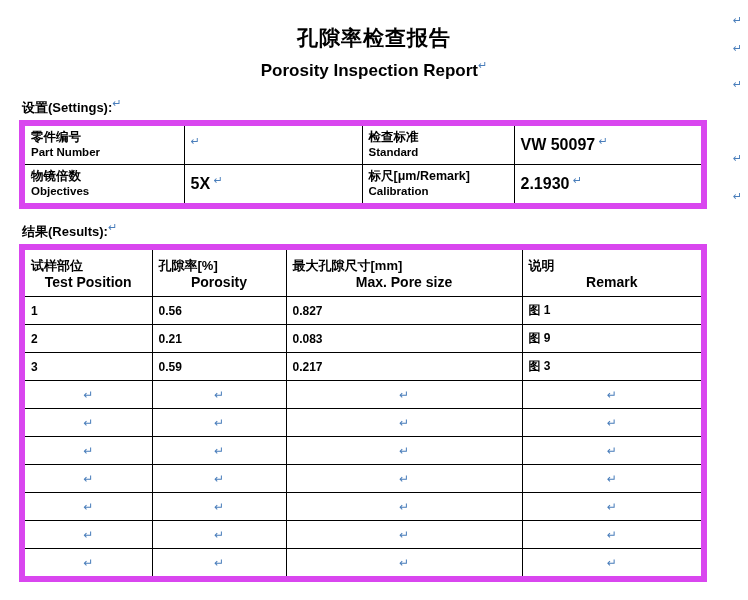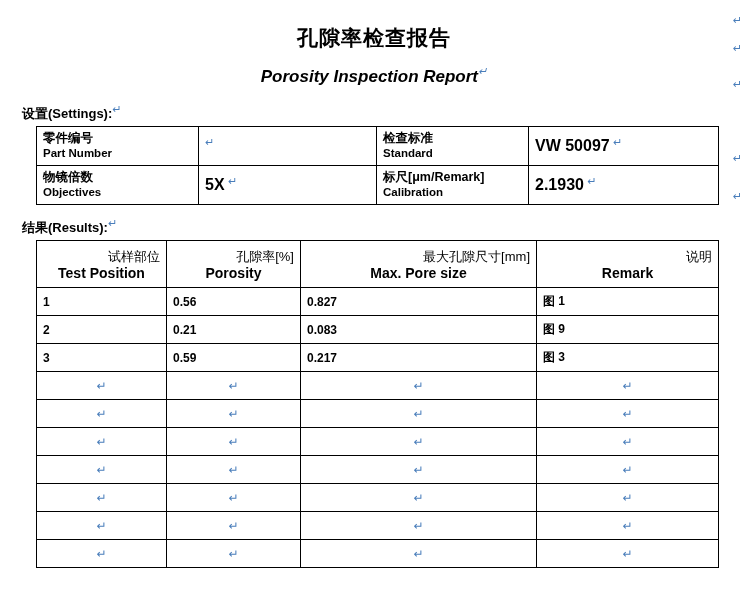--- a/index.html
+++ b/index.html
@@ -27,45 +27,44 @@
   .title-cn {
     font-size: 21px;
     font-weight: bold;
     letter-spacing: 1px;
     line-height: 28px;
   }
   .title-en {
     font-size: 17px;
     font-weight: bold;
     line-height: 24px;
-    margin-top: 7px;
-    font-style: italic;
+    margin-top: 1px;
   }
   .pilcrow {
     color: #4a7ebb;
     font-size: 11px;
     font-weight: normal;
     vertical-align: super;
   }
   .section-label {
     font-size: 13px;
     font-weight: bold;
     margin: 0 0 3px 22px;
   }
   .section-label .sub {
     font-weight: bold;
   }
   table {
     border-collapse: collapse;
     table-layout: fixed;
   }
   .tbl {
-    margin-left: 36px;
+    margin-left: 19px;
     width: 682px;
-    border: 1px solid #d946ef;
+    border: 6px solid #d946ef;
   }
   .tbl td {
     border: 1px solid #000;
     padding: 3px 6px;
     font-size: 12px;
     vertical-align: middle;
     height: 20px;
   }
   .settings-tbl td {
     height: 32px;
@@ -83,25 +82,25 @@
     display: block;
   }
   .val {
     font-size: 16px;
     font-weight: bold;
   }
   .center {
     text-align: left;
   }
   .hdr-cn {
-    font-weight: normal;
+    font-weight: bold;
     font-size: 13px;
     line-height: 17px;
     display: block;
-    text-align: right;
+    text-align: left;
   }
   .hdr-en {
     font-weight: bold;
     font-size: 14px;
     line-height: 16px;
     display: block;
     text-align: center;
   }
   .results-tbl td {
     height: 21px;

